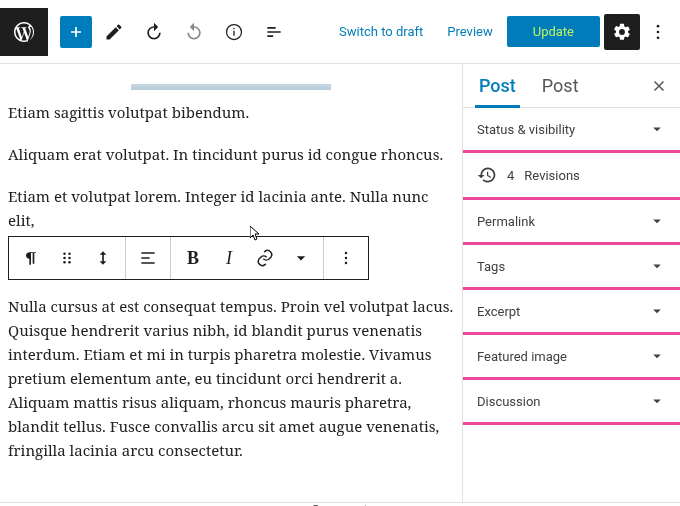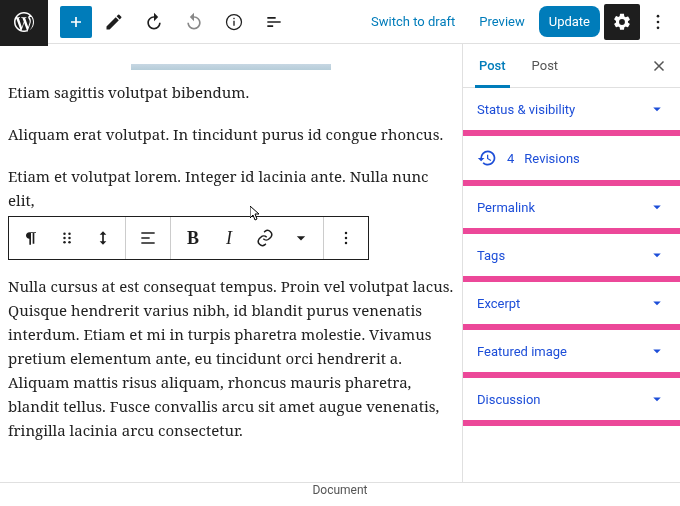--- a/index.html
+++ b/index.html
@@ -1,48 +1,48 @@
 <!DOCTYPE html>
 <html><head>
 <meta charset="utf-8">
 <style>
   * { box-sizing: border-box; }
   html, body { margin:0; padding:0; font-family: -apple-system, BlinkMacSystemFont, "Segoe UI", Roboto, sans-serif; font-size:13px; color:#1e1e1e; width:680px; height:506px; overflow:hidden; background:#fff;}
-  .topbar { height:44px; border-bottom:1px solid #e0e0e0; display:flex; align-items:center; justify-content:space-between; }
+  .topbar { height:64px; border-bottom:1px solid #e0e0e0; display:flex; align-items:center; justify-content:space-between; }
   .topbar-left { display:flex; align-items:center; height:100%; gap:4px; }
   .wp-logo { width:48px; height:48px; background:#1e1e1e; display:flex; align-items:center; justify-content:center; color:#fff; }
   .wp-logo svg { width:24px; height:24px; fill:#fff;}
   .tb-btn { width:36px; height:36px; display:flex; align-items:center; justify-content:center; border-radius:2px; cursor:pointer; color:#1e1e1e; }
   .tb-add { background:#007cba; color:#fff; width:32px; height:32px; margin-left:8px; border-radius:2px;}
   .tb-add svg { fill:#fff; }
   .topbar-right { display:flex; align-items:center; gap:4px; padding-right:8px; }
   .link-btn { color:#007cba; padding:6px 10px; cursor:pointer; font-size:13px; }
-  .update-btn { background:#007cba; color:#ffffff; padding:8px 10px; border-radius:8px; cursor:pointer; font-size:13px;}
+  .update-btn { background:#007cba; color:#bef264; padding:8px 26px; border-radius:2px; cursor:pointer; font-size:13px;}
   .gear-btn { background:#1e1e1e; color:#fff; width:36px; height:36px; display:flex; align-items:center; justify-content:center; border-radius:2px; cursor:pointer;}
   .dots-btn { width:28px; height:36px; display:flex; align-items:center; justify-content:center; cursor:pointer; color:#1e1e1e;}
   .body { display:flex; height:calc(100% - 48px - 20px); }
   .editor { flex:1; padding:20px 8px 0 8px; overflow:hidden; position:relative; font-family: "Noto Serif", Georgia, serif; font-size:15px; color:#222; line-height:1.6;}
   .editor p { margin:0 0 18px 0; }
   .editor .spacer-img { height:6px; width:200px; background:linear-gradient(#c7d7e3,#b6cdd9); margin:0 auto 10px auto;}
   .editor ul { margin:0 0 18px 28px; padding:0;}
   .editor ul li { margin-bottom:4px; list-style:disc; color:#222;}
   .editor a { color:#0073aa; text-decoration:underline; }
   .block-toolbar { display:flex; border:1px solid #1e1e1e; background:#fff; height:44px; margin:4px 0 14px 0; width:fit-content;}
   .bt-group { display:flex; align-items:center; border-right:1px solid #ccc; padding:0 4px;}
   .bt-group:last-child { border-right:none;}
   .bt-btn { width:36px; height:36px; display:flex; align-items:center; justify-content:center; cursor:pointer; color:#1e1e1e;}
   .bt-btn.bold { font-weight:700; font-family:serif; font-size:18px;}
   .bt-btn.italic { font-style:italic; font-family:serif; font-size:18px;}
   .sidebar { width:218px; border-left:1px solid #e0e0e0; display:flex; flex-direction:column; background:#fff;}
   .sb-tabs { display:flex; align-items:center; border-bottom:1px solid #e0e0e0; height:44px; position:relative; padding:0 12px;}
-  .sb-tab { padding:0 4px; margin-right:18px; height:100%; display:flex; align-items:center; cursor:pointer; font-size:13px; color:#555; position:relative;}
+  .sb-tab { padding:0 4px; margin-right:18px; height:100%; display:flex; align-items:center; cursor:pointer; font-size:18px; color:#555; position:relative;}
   .sb-tab.active { color:#007cba; font-weight:500;}
   .sb-tab.active::after { content:""; position:absolute; left:0; right:0; bottom:-1px; height:3px; background:#007cba;}
   .sb-close { margin-left:auto; cursor:pointer; color:#555;}
-  .sb-panel { display:flex; align-items:center; justify-content:space-between; padding:12px 14px; border-bottom:6px solid #ec4899; cursor:pointer; font-size:13px; color:#1d4ed8;}
+  .sb-panel { display:flex; align-items:center; justify-content:space-between; padding:12px 14px; border-bottom:3px solid #ec4899; cursor:pointer; font-size:13px; color:#404040;}
   .sb-panel.special { gap:10px; justify-content:flex-start;}
   .chev { width:18px; height:18px; }
   .footer { height:20px; border-top:1px solid #e0e0e0; display:flex; align-items:center; padding:0 30px; font-size:12px; color:#555; gap:6px;flex-direction:column;}
   .footer .arrow { color:#888;}
   svg { display:block; }
   .cursor-ptr { position:absolute; left:250px; top:162px; pointer-events:none;}
 </style>
 </head>
 <body>
 

